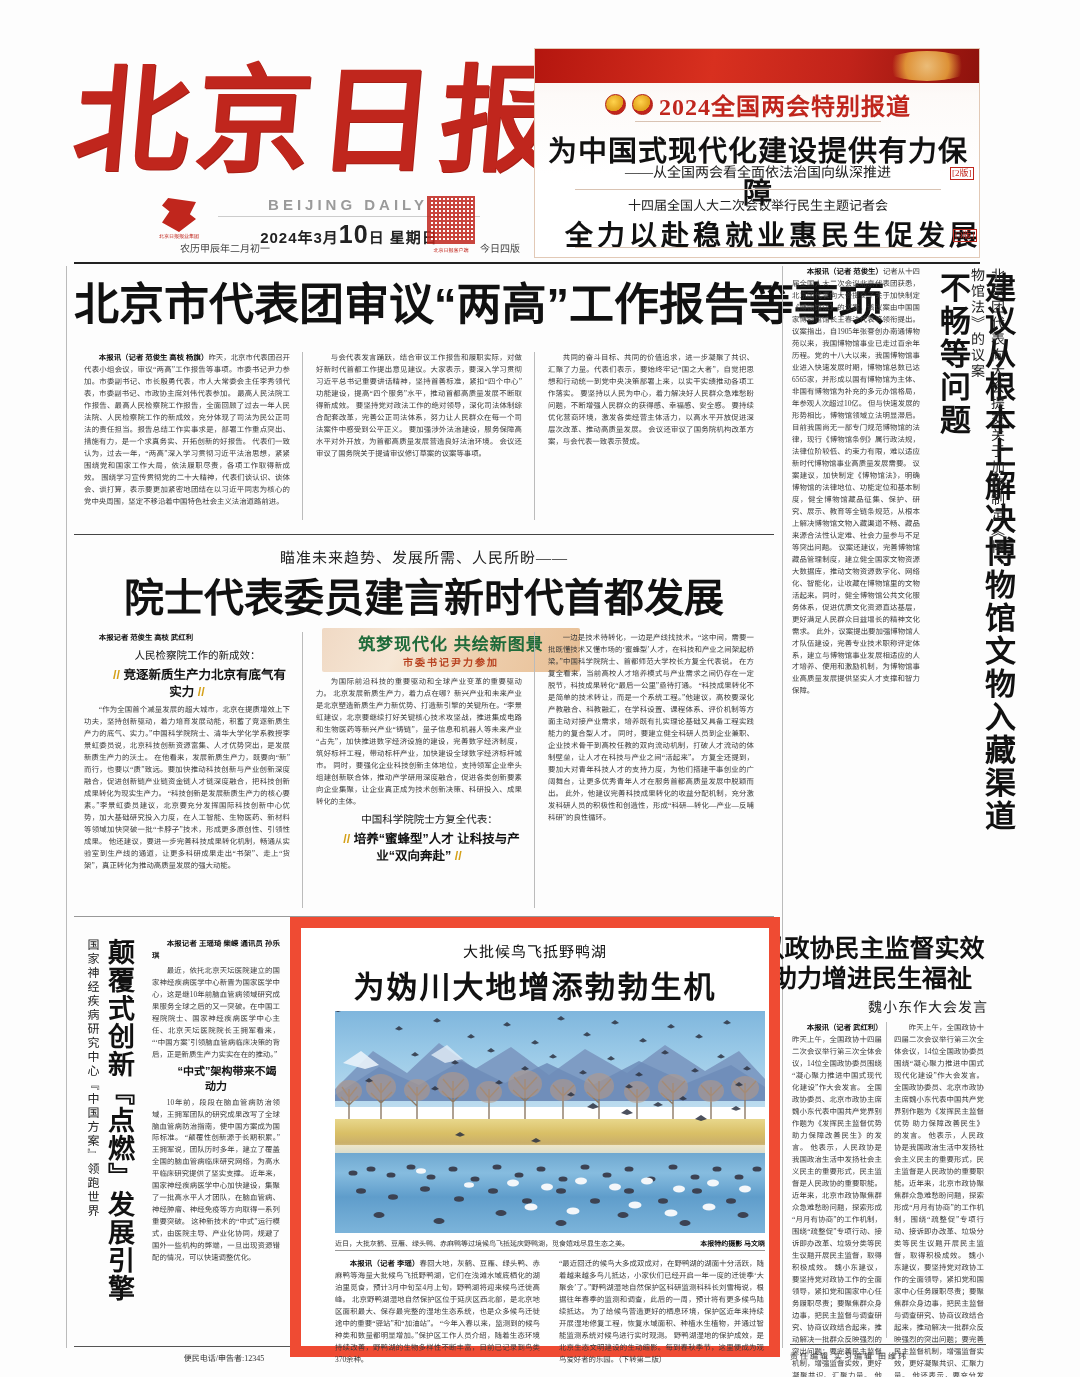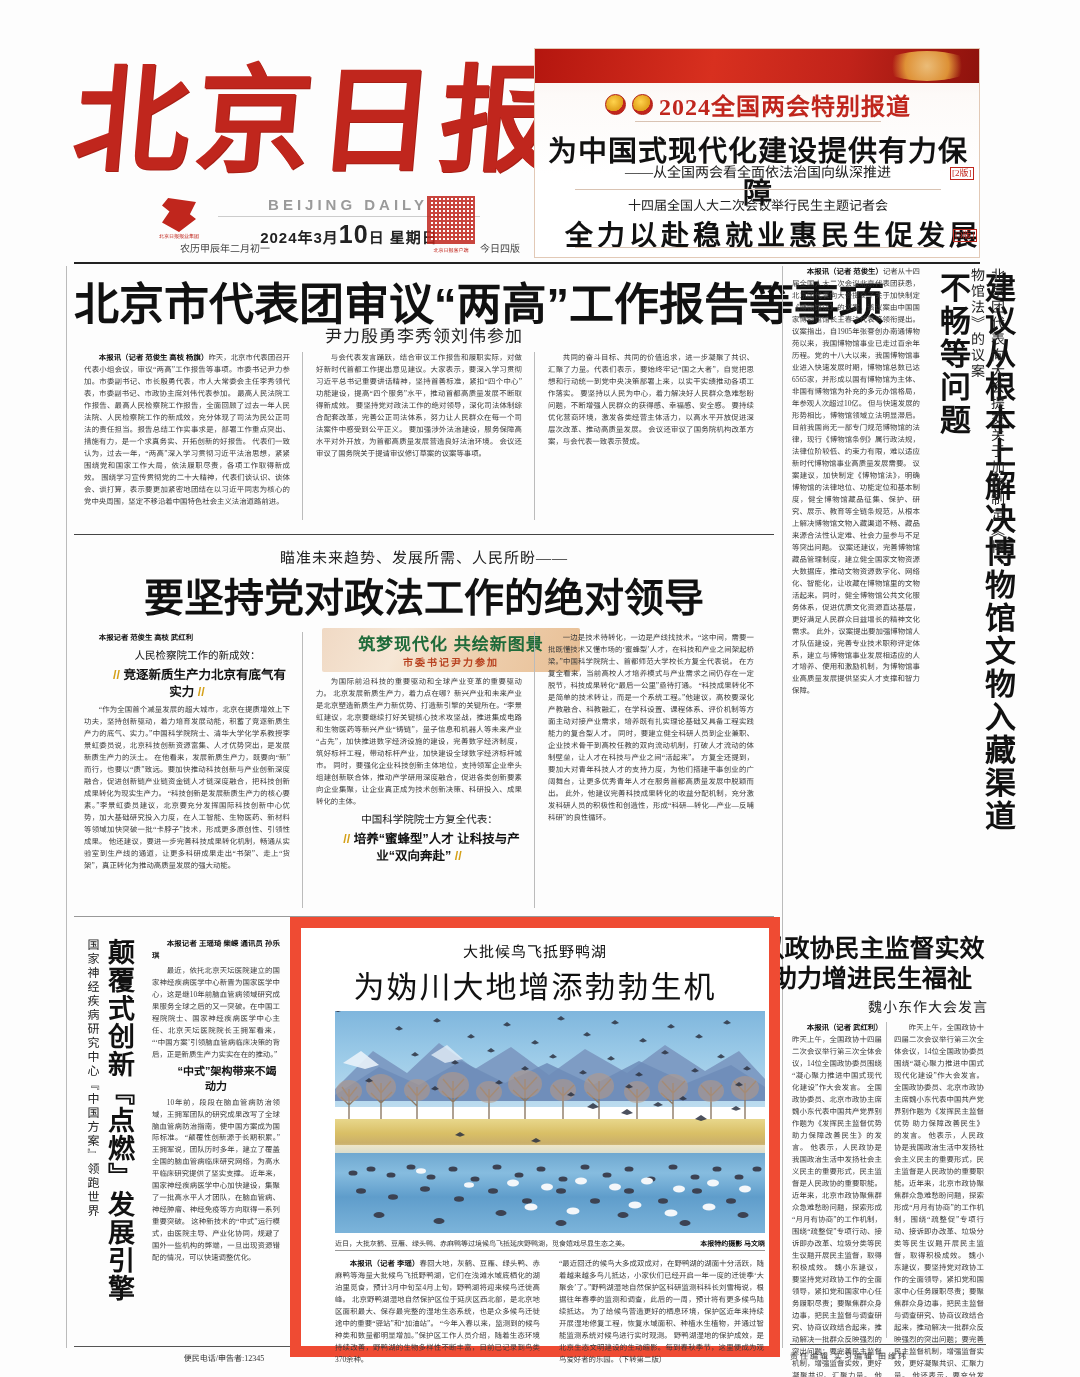--- a/index.html
+++ b/index.html
@@ -204,21 +204,21 @@
     position:absolute;left:290px;top:917px;width:490px;height:440px;
     border:11px solid #ef4b33;box-sizing:border-box;background:#fff;
     z-index:30;
   }
   .pf-kick{
     position:absolute;left:0;top:12px;width:468px;text-align:center;
     font-size:15px;color:#111;letter-spacing:1px;
   }
   .pf-head{
     position:absolute;left:0;top:34px;width:468px;text-align:center;
-    font-size:31px;font-weight:normal;color:#111;letter-spacing:2px;
+    font-size:31px;font-weight:bold;color:#111;letter-spacing:2px;
     font-family:"Liberation Sans","DejaVu Sans",sans-serif;white-space:nowrap;
   }
   .photo{
     position:absolute;left:34px;top:83px;width:430px;height:222px;overflow:hidden;
   }
   .sky{position:absolute;left:0;top:0;width:430px;height:96px;
     background:linear-gradient(180deg,#7fb6dd 0%,#9ccbe8 48%,#bcdcef 100%);}
   .mtn{position:absolute;left:0;top:18px;width:430px;height:72px;}
   .trees{position:absolute;left:0;top:52px;width:430px;height:62px;}
   .reeds{position:absolute;left:0;top:108px;width:430px;height:32px;
@@ -288,21 +288,20 @@
     <div class="bn-kicker">十四届全国人大二次会议举行民生主题记者会</div>
     <div class="bn-h2">全力以赴稳就业惠民生促发展</div>
     <span class="pagetag" style="left:418px;top:180px;">[3版]</span>
     <div class="bn-divider" style="top:198px;left:40px;width:366px;"></div>
     <div class="bn-h3">发展出题 改革作答</div>
 
   </div>
 
   <div class="hr-top"></div>
   <div class="lead-head">北京市代表团审议“两高”工作报告等事项</div>
-  <div class="lead-sub">尹力殷勇李秀领刘伟参加</div>
 
   <div class="col" style="left:84px;top:352px;width:206px;height:168px;">
     <p><span class="by">本报讯（记者 范俊生 高枝 杨旗）</span><span>昨天，北京市代表团召开代表小组会议，审议“两高”工作报告等事项。市委书记尹力参加。市委副书记、市长殷勇代表，市人大常委会主任李秀领代表，市委副书记、市政协主席刘伟代表参加。
 最高人民法院工作报告、最高人民检察院工作报告，全面回顾了过去一年人民法院、人民检察院工作的新成效，充分体现了司法为民公正司法的责任担当。报告总结工作实事求是，部署工作重点突出、措施有力，是一个求真务实、开拓创新的好报告。
 代表们一致认为，过去一年，“两高”深入学习贯彻习近平法治思想，紧紧围绕党和国家工作大局，依法履职尽责，各项工作取得新成效。
 围绕学习宣传贯彻党的二十大精神，代表们谈认识、谈体会、谈打算，表示要更加紧密地团结在以习近平同志为核心的党中央周围，坚定不移沿着中国特色社会主义法治道路前进。</span></p>
   </div>
   <div class="col" style="left:316px;top:352px;width:206px;height:168px;">
     <p>与会代表发言踊跃，结合审议工作报告和履职实际，对做好新时代首都工作提出意见建议。大家表示，要深入学习贯彻习近平总书记重要讲话精神，坚持首善标准，紧扣“四个中心”功能建设，提高“四个服务”水平，推动首都高质量发展不断取得新成效。
 要坚持党对政法工作的绝对领导，深化司法体制综合配套改革，完善公正司法体系，努力让人民群众在每一个司法案件中感受到公平正义。
@@ -327,21 +326,21 @@
     <p><span class="by">本报讯（记者 范俊生）</span><span>记者从十四届全国人大二次会议北京代表团获悉，北京团代表向大会提交了关于加快制定《博物馆法》的议案，该议案由中国国家博物馆馆长王春法代表等领衔提出。
 议案指出，自1905年张謇创办南通博物苑以来，我国博物馆事业已走过百余年历程。党的十八大以来，我国博物馆事业进入快速发展时期，博物馆总数已达6565家，并形成以国有博物馆为主体、非国有博物馆为补充的多元办馆格局，年参观人次超过10亿。
 但与快速发展的形势相比，博物馆领域立法明显滞后。目前我国尚无一部专门规范博物馆的法律，现行《博物馆条例》属行政法规，法律位阶较低、约束力有限，难以适应新时代博物馆事业高质量发展需要。
 议案建议，加快制定《博物馆法》，明确博物馆的法律地位、功能定位和基本制度，健全博物馆藏品征集、保护、研究、展示、教育等全链条规范，从根本上解决博物馆文物入藏渠道不畅、藏品来源合法性认定难、社会力量参与不足等突出问题。
 议案还建议，完善博物馆藏品管理制度，建立健全国家文物资源大数据库，推动文物资源数字化、网络化、智能化，让收藏在博物馆里的文物活起来。同时，健全博物馆公共文化服务体系，促进优质文化资源直达基层，更好满足人民群众日益增长的精神文化需求。
 此外，议案提出要加强博物馆人才队伍建设，完善专业技术职称评定体系，建立与博物馆事业发展相适应的人才培养、使用和激励机制，为博物馆事业高质量发展提供坚实人才支撑和智力保障。</span></p>
   </div>
 
   <div class="hr-s2"></div>
   <div class="s2-kick">瞄准未来趋势、发展所需、人民所盼——</div>
-  <div class="s2-head">要坚持党对政法工作的绝对领导</div>
+  <div class="s2-head">院士代表委员建言新时代首都发展</div>
 
   <div class="greenbox">
     <div class="gb-t">筑梦现代化 共绘新图景</div>
     <div class="gb-s">市委书记尹力参加</div>
   </div>
 
   <div class="col" style="left:84px;top:632px;width:206px;height:276px;">
     <p><span class="by">本报记者 范俊生 高枝 武红利</span></p>
     <p class="quote-name">人民检察院工作的新成效：</p>
     <p class="quote-main">

